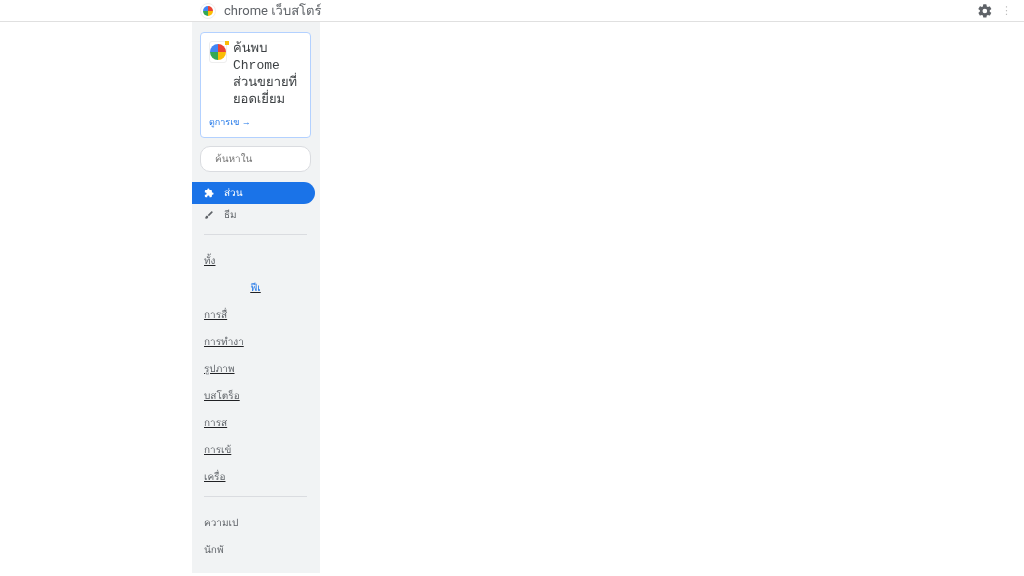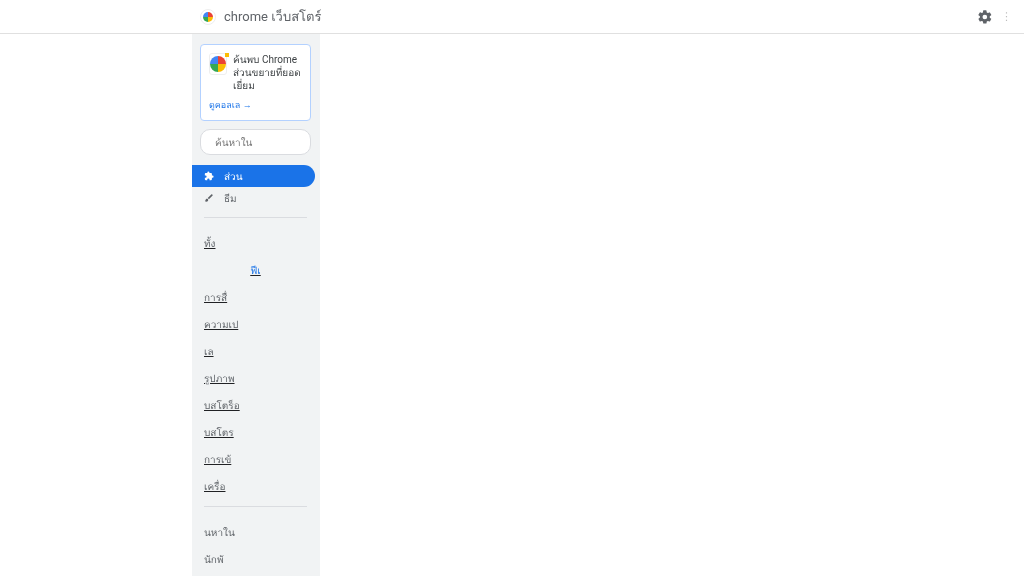--- a/index.html
+++ b/index.html
@@ -1,33 +1,33 @@
 <!DOCTYPE html>
 <html><head>
 <meta charset="utf-8">
 <style>
 * { box-sizing: border-box; margin: 0; padding: 0; }
 body { font-family: "Segoe UI", Roboto, Arial, sans-serif; font-size: 12px; color: #202124; background: #fff; }
-.header { height: 34px; display: flex; align-items: center; padding: 0 12px; border-bottom: 1px solid #e0e0e0; }
+.header { height: 22px; display: flex; align-items: center; padding: 0 12px; border-bottom: 1px solid #e0e0e0; }
 .header-left { display: flex; align-items: center; margin-left: 188px; gap: 8px; }
 .logo { width: 16px; height: 16px; border-radius: 50%; background: #fff; display: flex; align-items: center; justify-content: center; border: 1px solid #eee;}
 .logo-inner { width: 10px; height: 10px; border-radius: 50%; background: conic-gradient(#ea4335 0 90deg,#fbbc04 90deg 180deg,#34a853 180deg 270deg,#4285f4 270deg 360deg); }
 .header-title { font-size: 13px; color: #5f6368; }
 .header-right { margin-left: auto; display: flex; align-items: center; gap: 8px; color: #5f6368; }
 .gear { width: 16px; height: 16px; display: inline-block; }
 .sign { font-size: 11px; color: #bdbdbd; }
 .page { display: flex; justify-content: center; background: #fff; }
 .container { width: 640px; display: flex; }
 .sidebar { width: 128px; min-width: 128px; background: #f1f3f4; padding: 10px 4px 10px 4px; min-height: 542px; border-right: 1px solid #f1f3f4; }
 .promo { background: #fff; border: 1px solid #b3d1ff; border-radius: 4px; padding: 8px; margin: 0 4px 8px 4px; }
 .promo-row { display: flex; gap: 6px; }
 .promo-logo { width: 22px; height: 22px; border-radius: 3px; background: #fff; display: flex; align-items: center; justify-content: center; border:1px solid #eee;}
 .promo-logo-inner { width: 16px; height: 16px; border-radius: 50%; background: conic-gradient(#ea4335 0 90deg,#fbbc04 90deg 180deg,#34a853 180deg 270deg,#4285f4 270deg 360deg); position: relative; }
 .promo-logo-inner::after { content:""; position:absolute; top:-3px; right:-3px; width:4px; height:4px; background:#fbbc04; }
-.promo-text { font-size: 10px; line-height: 1.3; color: #3c4043; }
+.promo-text { font-size: 13px; line-height: 1.3; color: #3c4043; font-family: Liberation Mono, monospace; }
 .promo-link { margin-top: 6px; font-size: 9px; color: #1a73e8; }
 .arrow { color: #1a73e8; }
 .searchbox { background: #fff; border: 1px solid #dadce0; border-radius: 10px; height: 26px; display: flex; align-items: center; padding: 0 8px; margin: 0 4px 10px 4px; }
 .search-icon { width: 12px; height: 12px; margin-right: 6px; color: #9aa0a6; }
 .search-input { border: none; outline: none; font-size: 10px; color: #9aa0a6; flex: 1; background: transparent; }
 .navpills { margin: 0 -4px 8px -4px; }
 .pill { height: 22px; display: flex; align-items: center; padding: 0 12px; font-size: 10px; gap: 10px; cursor: pointer; }
 .pill.active { background: #1a73e8; color: #fff; border-radius: 0 14px 14px 0; margin-right: 4px; }
 .pill .icon { width: 10px; height: 10px; display: inline-flex; align-items: center; justify-content: center; }
 .pill.plain { color: #5f6368; align-items: center; }
@@ -66,21 +66,21 @@
     <aside class="sidebar">
 
       <div class="promo">
         <div class="promo-row">
           <div class="promo-logo">
               <div class="promo-logo-inner"></div>
             </div>
           <div class="promo-text">ค้นพบ Chrome ส่วนขยายที่ยอดเยี่ยม</div>
         </div>
         <div class="promo-link">
-          <span>ดูคอลเล</span>
+          <span>ดูการเข</span>
           <span class="arrow">→</span>
         </div>
       </div>
 
       <div class="searchbox">
         <span class="search-icon">
           <svg viewBox="0 0 24 24" fill="none" stroke="#9aa0a6" stroke-width="2">
               <circle cx="11" cy="11" r="7"></circle>
               <line x1="21" y1="21" x2="16.65" y2="16.65"></line>
             </svg>
@@ -106,34 +106,33 @@
           <span>ธีม</span>
         </div>
       </div>
 
       <hr class="divider">
 
       <div class="catlist">
         <div class="cat">ทั้ง</div>
         <div class="cat selected">ฟีเ</div>
         <div class="cat">การสื่</div>
-        <div class="cat">ความเป</div>
-        <div class="cat">เล</div>
+        <div class="cat">การทำงา</div>
         <div class="cat">รูปภาพ</div>
         <div class="cat">บสโตร็อ</div>
-        <div class="cat">บสโตร</div>
+        <div class="cat">การส</div>
         <div class="cat">การเข้</div>
         <div class="cat">เครื่อ</div>
       </div>
 
       <hr class="divider">
 
       <div class="footer-links">
         <div class="flink">
-          <span>นหาใน</span>
+          <span>ความเป</span>
         </div>
         <div class="flink">
           <span>นักพั</span>
 
         </div>
 
       </div>
 
     </aside>
 

